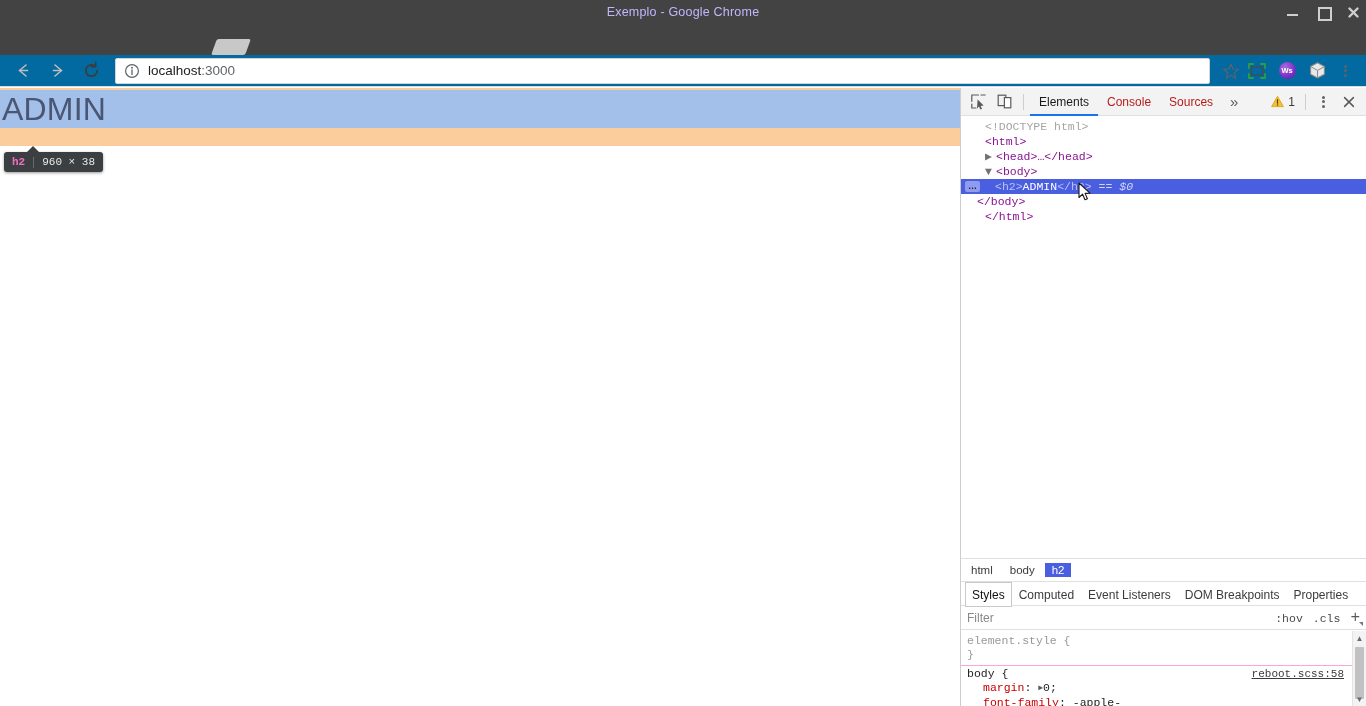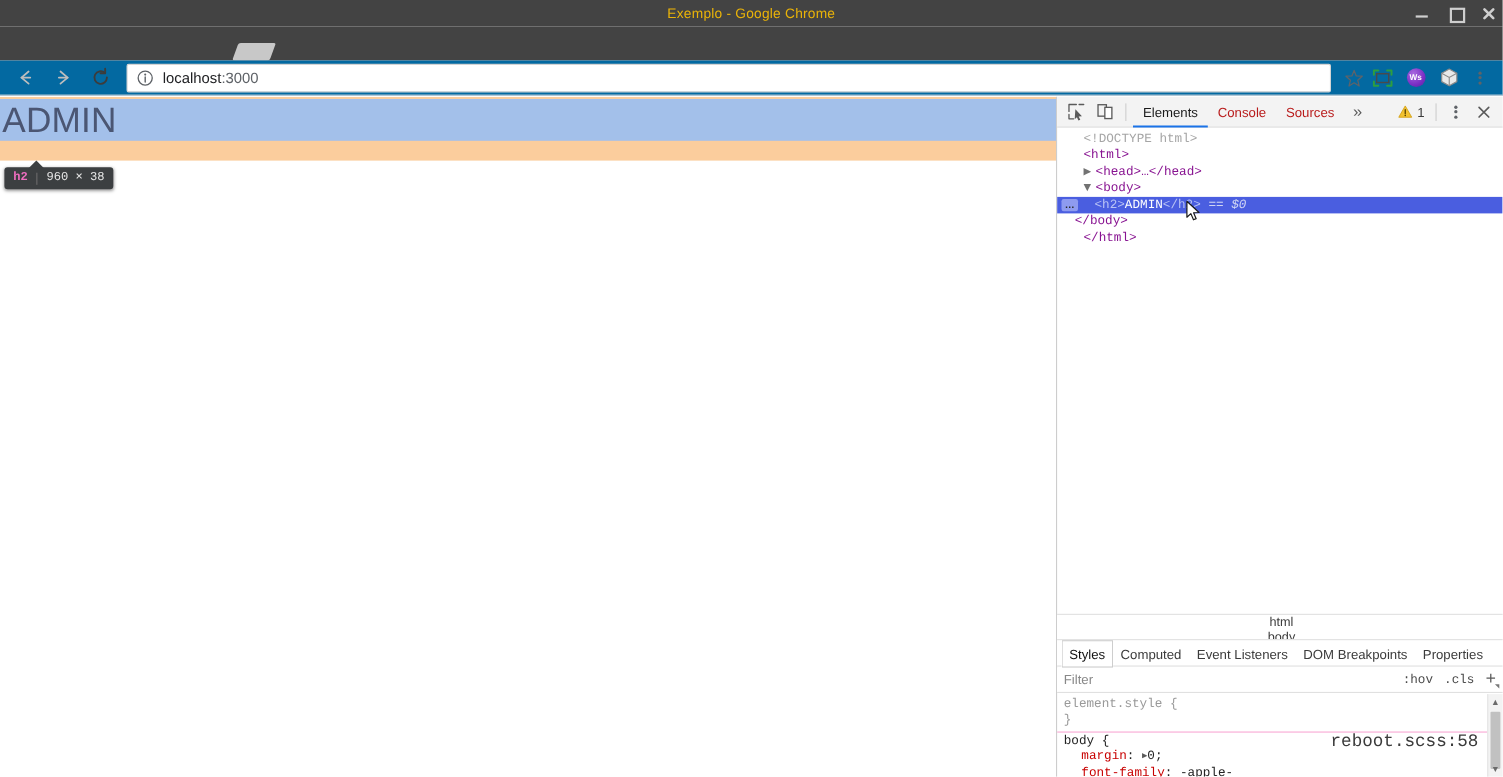--- a/index.html
+++ b/index.html
@@ -10,21 +10,21 @@
     background: #fff;
   }
 
   
   .titlebar {
     position: absolute; left: 0; top: 0; width: 1366px; height: 24px;
     background: #434343;
     display: flex; align-items: center; justify-content: center;
   }
   .titlebar-text {
-    color: #eab308; font-size: 12.5px; letter-spacing: .2px;
+    color: #c4b5fd; font-size: 12.5px; letter-spacing: .2px;
   }
   .win-controls {
     position: absolute; right: 6px; top: 0; height: 24px;
     display: flex; align-items: center; gap: 16px;
   }
   .win-btn {
     width: 14px; height: 14px; position: relative;
     display: flex; align-items: center; justify-content: center;
   }
   .win-min::before {
@@ -211,21 +211,20 @@
   }
   .cursor-arrow { position:absolute; left:1078px; top:182px; z-index: 30; }
 
   
   .dt-crumbs {
     position: absolute; left: 0; top: 470px; right: 0; height: 23px;
     border-top: 1px solid #e0e0e0;
     display: flex; align-items: center;
     font-size: 11.5px; color: #3b3b3b;
     background: #fff;
-    flex-direction: column;
   }
   .crumb { padding: 1px 7px; margin-left: 3px; }
   .crumb.active { background: #4a5ee0; color: #fff; }
 
   
   .dt-styletabs {
     position: absolute; left: 0; top: 493px; right: 0; height: 25px;
     border-top: 1px solid #e0e0e0; border-bottom: 1px solid #e0e0e0;
     display: flex; align-items: flex-start; background: #fff;
     padding-left: 4px;
@@ -258,22 +257,22 @@
     font-family: "Liberation Mono", monospace; font-size: 11.5px;
     line-height: 14px; color: #222; overflow: hidden;
     padding-top: 2px;
   }
   .rule { padding: 1px 6px 3px 6px; border-bottom: 1px solid #f9a8d4; position: relative; }
   .rule-muted { color: #999; }
   .prop-name { color: #c80000; }
   .prop-val { color: #222; }
   .src-link {
     position: absolute; right: 8px; top: 1px;
-    color: #3b3b3b; 
-    font-size: 16px;
+    color: #3b3b3b; text-decoration: underline;
+    font-size: 11px;
   }
   .tri { display:inline-block; color:#5a5a5a; font-size:8px; transform: translateY(-1px); }
 
   
   .dt-scroll {
     position: absolute; right: 0; top: 543px; bottom: 0; width: 14px;
     background: #f3f3f3; border-left: 1px solid #e4e4e4;
   }
   .dt-scroll .arw {
     height: 14px; display:flex; align-items:center; justify-content:center;

